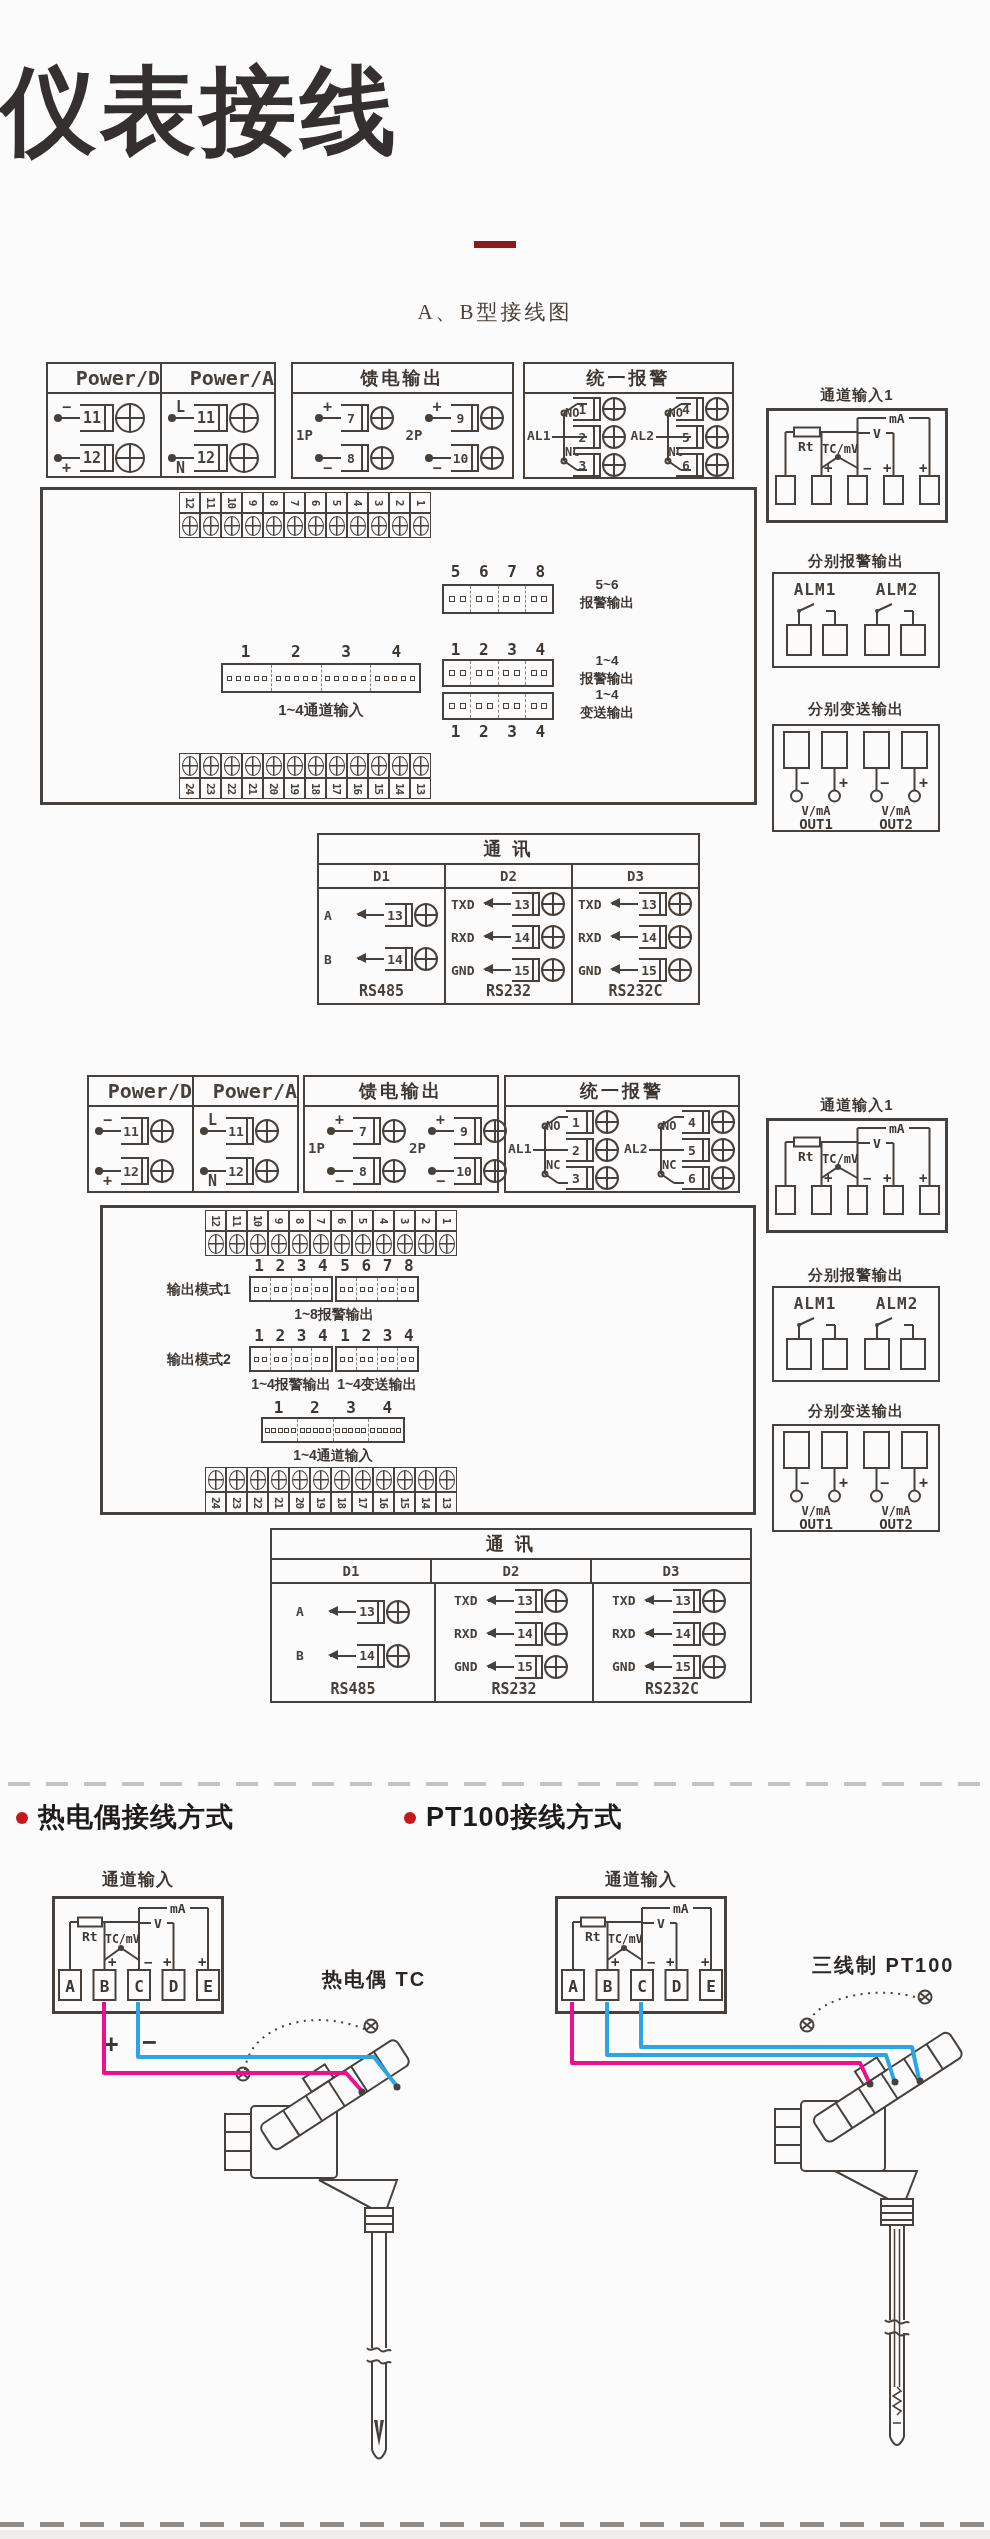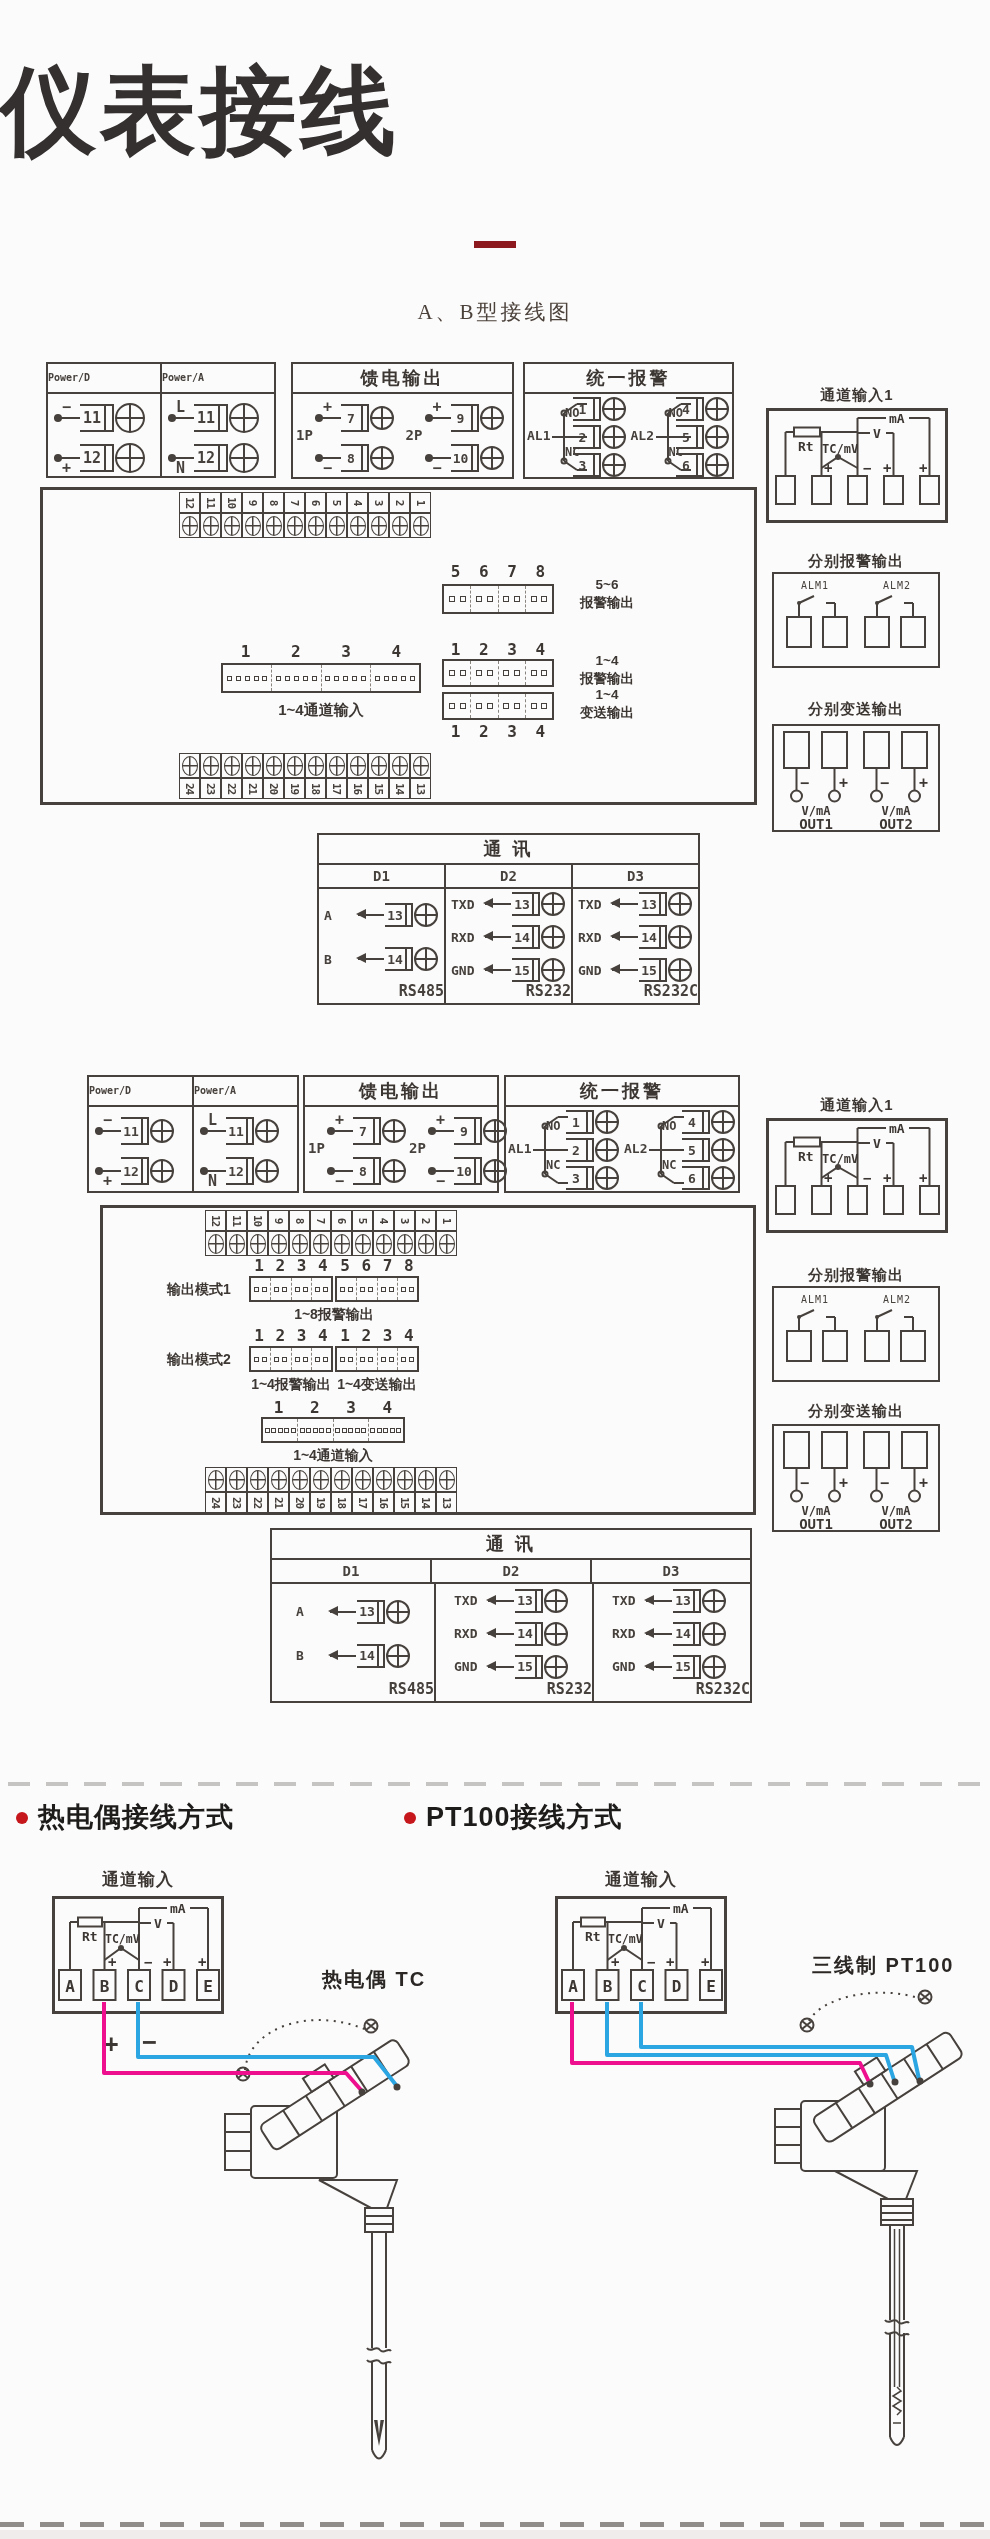--- a/index.html
+++ b/index.html
@@ -43,21 +43,21 @@
   
   .strip{position:absolute;display:flex;border:2px solid var(--ink)}
   .sgrp{flex:1;display:flex;align-items:center;justify-content:space-evenly;border-right:1.5px dashed #8a847e}
   .sgrp:last-child{border-right:none}
   .sq{width:6px;height:6px;border:1.5px solid var(--ink)}
   .sq.xs{width:5px;height:5px;border-width:1.2px}
   .snums{position:absolute;text-align:center;font-family:"DejaVu Sans Mono",monospace;font-weight:bold;font-size:16px;color:#3c3733}
   .scap{position:absolute;text-align:center;font-weight:bold;font-size:13.5px;line-height:1.3;color:#3c3733}
   
   .ph{display:flex;border-bottom:2.5px solid var(--ink);height:30px}
-  .ph span{flex:1;text-align:left;font-family:"DejaVu Sans Mono",monospace;font-weight:bold;font-size:10px;line-height:28px}
+  .ph span{flex:1;text-align:right;font-family:"DejaVu Sans Mono",monospace;font-weight:bold;font-size:20px;line-height:28px}
   .ph span:first-child{border-right:2.5px solid var(--ink)}
   .pbody{display:flex;height:calc(100% - 30px)}
   .pcell{flex:1;padding:8px 0 0 6px;display:flex;flex-direction:column;gap:8px}
   .pcell:first-child{border-right:2.5px solid var(--ink)}
   
   .fbody{display:flex;height:calc(100% - 30px)}
   .fgroup{flex:1;position:relative;padding:8px 0 0 22px;display:flex;flex-direction:column;gap:8px}
   .glabel{position:absolute;left:3px;top:50%;margin-top:-9px;font-family:"DejaVu Sans Mono",monospace;font-weight:bold;font-size:14px}
   
   .albody{display:flex;height:calc(100% - 30px)}
@@ -73,25 +73,25 @@
   .comm-sub span{flex:1;text-align:center;font-family:"DejaVu Sans Mono",monospace;font-weight:bold;font-size:14px;line-height:22px}
   .comm-sub span:not(:last-child){border-right:2.5px solid var(--ink)}
   .comm-body{display:flex;height:calc(100% - 54px)}
   .ccell{flex:1;position:relative;display:flex;flex-direction:column;justify-content:center;gap:3px;padding:0 0 18px 5px}
   .ccell:not(:last-child){border-right:2.5px solid var(--ink)}
   .ccell.wide-gap{gap:14px}
   .commrow{display:flex;align-items:center;height:30px}
   .clabel{font-family:"DejaVu Sans Mono",monospace;font-weight:bold;font-size:13px;width:34px}
   .aline{position:relative;width:26px;height:2px;background:var(--ink);margin-right:1px;flex:none}
   .aline::before{content:"";position:absolute;left:-2px;top:-5px;border-right:10px solid var(--ink);border-top:5px solid transparent;border-bottom:5px solid transparent}
-  .ccap{position:absolute;bottom:3px;left:0;right:0;text-align:right;font-family:"DejaVu Sans Mono",monospace;font-weight:bold;font-size:15px}
+  .ccap{position:absolute;bottom:3px;left:0;right:0;text-align:center;font-family:"DejaVu Sans Mono",monospace;font-weight:bold;font-size:15px}
   
   .rtitle{position:absolute;text-align:center;font-weight:bold;font-size:15px;letter-spacing:1px;color:#3c3733}
   .salm-labels{display:flex;justify-content:space-around;padding-top:6px}
-  .salm-labels span{font-family:"DejaVu Sans Mono",monospace;font-weight:normal;font-size:10px;letter-spacing:1px}
+  .salm-labels span{font-family:"DejaVu Sans Mono",monospace;font-weight:bold;font-size:16px;letter-spacing:1px}
   .salm-svgs,.stx-svgs{display:flex;justify-content:space-evenly;align-items:flex-start}
   
   .dln{fill:none;stroke:var(--ink);stroke-width:2}
   .dln3{fill:none;stroke:var(--ink);stroke-width:3}
   .paperfill{fill:var(--paper)}
   .dfill{fill:var(--ink);stroke:none}
   text.dt{fill:#3c3733;stroke:none;font-family:"DejaVu Sans Mono",monospace;font-weight:bold}
   .dash{stroke-dasharray:2 5.5}
   .wire-p{fill:none;stroke:var(--wire-pink);stroke-width:4;stroke-linejoin:round}
   .wire-b{fill:none;stroke:var(--wire-blue);stroke-width:4;stroke-linejoin:round}

